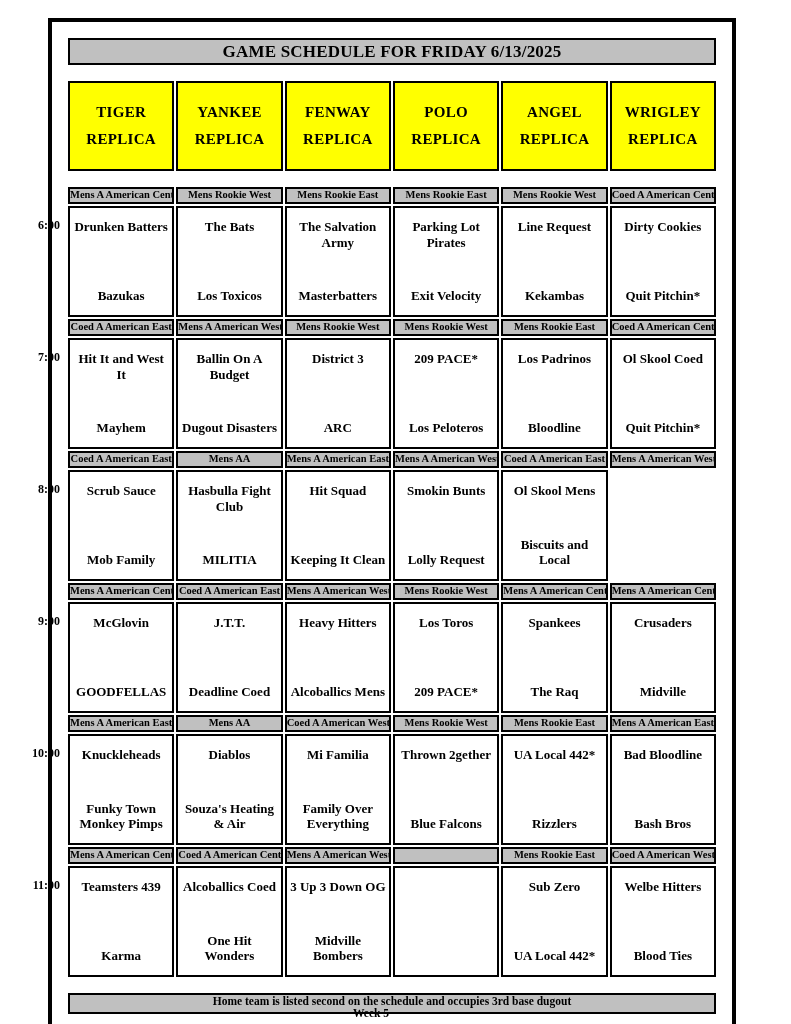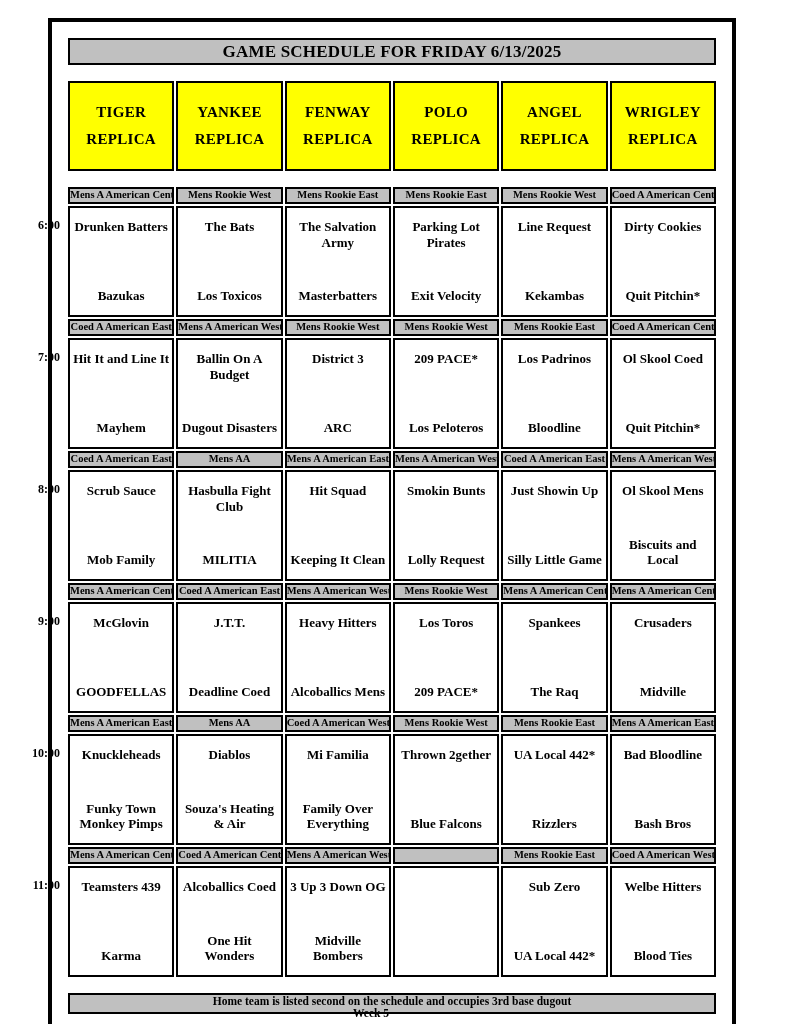--- a/index.html
+++ b/index.html
@@ -135,21 +135,21 @@
           <div class="division-cell">Coed A American East</div>
           <div class="division-cell">Mens A American West</div>
           <div class="division-cell">Mens Rookie West</div>
           <div class="division-cell">Mens Rookie West</div>
           <div class="division-cell">Mens Rookie East</div>
           <div class="division-cell">Coed A American Central</div>
         </div>
         <div class="grid6 games-row">
           <span class="time-label">7:00</span>
           <div class="game-cell">
-            <span>Hit It and Line It</span>
+            <span>Hit It and West It</span>
             <span>Mayhem</span>
           </div>
           <div class="game-cell">
             <span>Ballin On A Budget</span>
             <span>Dugout Disasters</span>
           </div>
           <div class="game-cell">
             <span>District 3</span>
             <span>ARC</span>
           </div>
@@ -186,24 +186,20 @@
             <span>Hasbulla Fight Club</span>
             <span>MILITIA</span>
           </div>
           <div class="game-cell">
             <span>Hit Squad</span>
             <span>Keeping It Clean</span>
           </div>
           <div class="game-cell">
             <span>Smokin Bunts</span>
             <span>Lolly Request</span>
-          </div>
-          <div class="game-cell">
-            <span>Just Showin Up</span>
-            <span>Silly Little Game</span>
           </div>
           <div class="game-cell">
             <span>Ol Skool Mens</span>
             <span>Biscuits and Local</span>
           </div>
         </div>
       </div>
       <div style="display: flex; flex-direction: column; gap: 2px;">
         <div class="grid6">
           <div class="division-cell">Mens A American Central</div>

